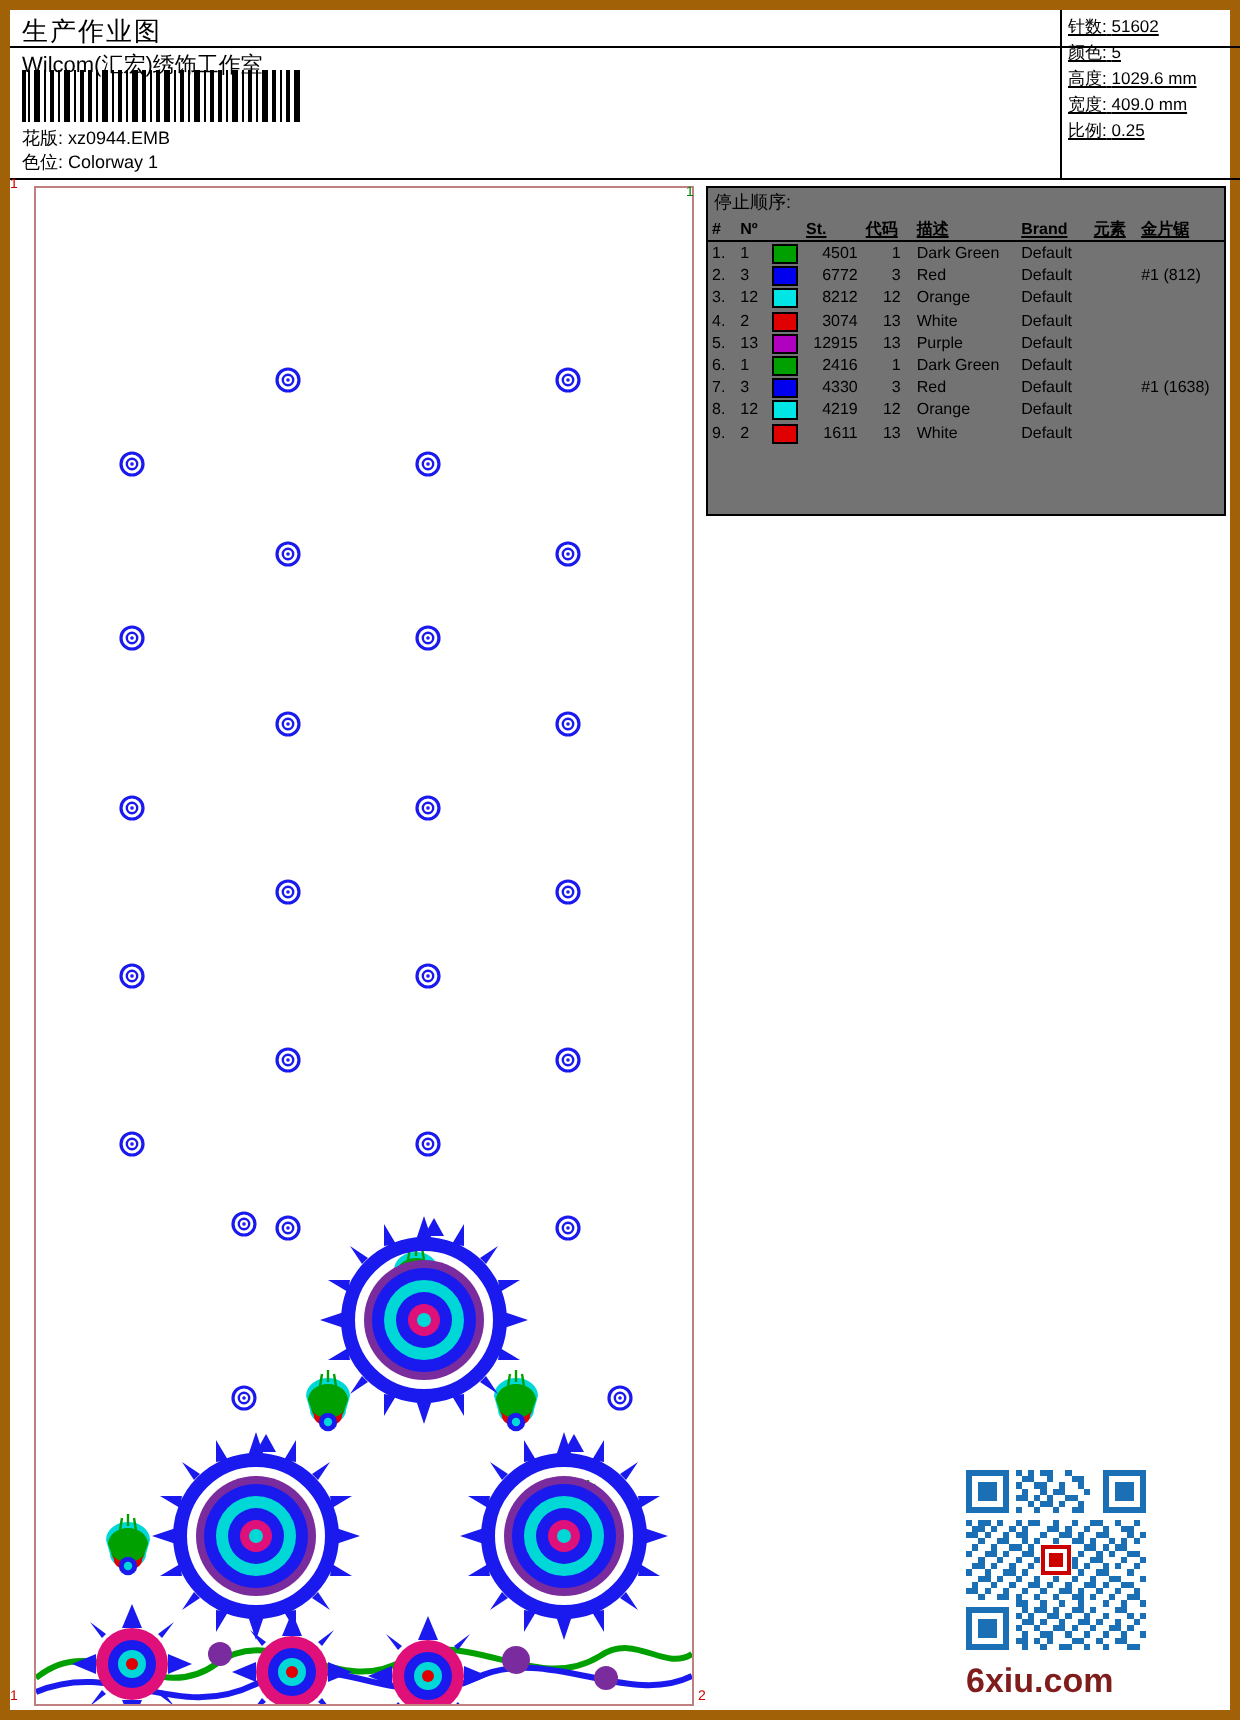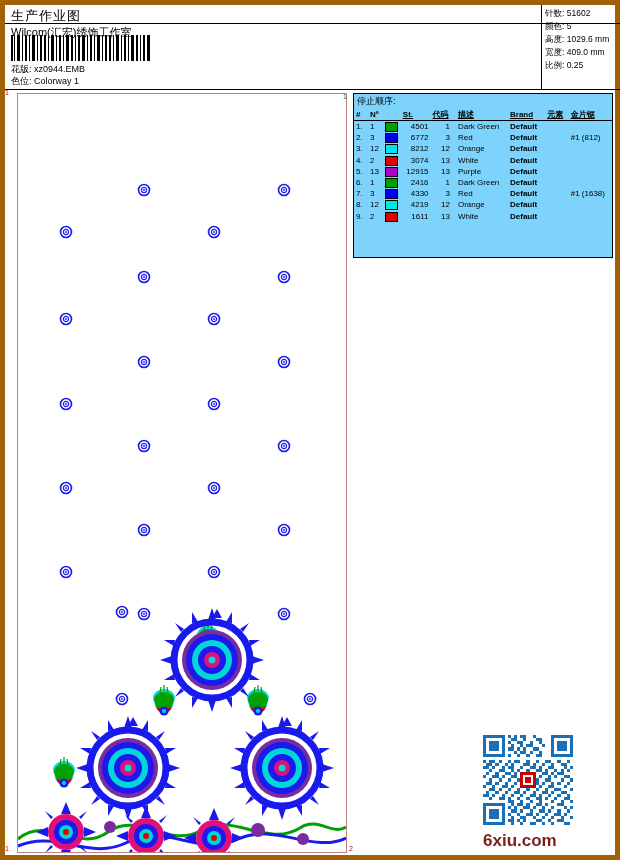--- a/index.html
+++ b/index.html
@@ -60,24 +60,25 @@
   .hdr-rule2 {
     position: absolute;
     left: 0; top: 84px; width: 620px;
     border-top: 1px solid #000;
   }
 
   
   .info-box {
     position: absolute;
     right: 0; top: 0;
-    width: 74px; height: 84px;
+    width: 85px; height: 84px;
     border-left: 1px solid #000;
     box-sizing: border-box;
     padding: 2px 3px;
+    text-decoration: underline;
   }
   .info-row {
     font-size: 8.5px;
     line-height: 13px;
     white-space: nowrap;
   }
 
   
   .canvas {
     position: absolute;
@@ -97,21 +98,21 @@
   .cm-bl { left: 0px;  top: 840px; }
   .cm-br { left: 344px; top: 840px; }
 
   
   .seq-panel {
     position: absolute;
     left: 348px; top: 88px;
     width: 260px; height: 165px;
     border: 1px solid #000;
     box-sizing: border-box;
-    background: #7dd3fc;
+    background: #737373;
   }
   .seq-title {
     font-size: 9px;
     padding: 1px 3px 0 3px;
   }
   table.seq {
     border-collapse: collapse;
     width: 100%;
     font-size: 8px;
     margin-top: 1px;
@@ -130,21 +131,21 @@
     padding: 0 2px;
     line-height: 11.2px;
     white-space: nowrap;
   }
   .c-idx   { width: 16px; }
   .c-no    { width: 16px; text-align: left; }
   .c-swatch{ width: 14px; }
   .c-st    { width: 32px; text-align: right; }
   .c-code  { width: 20px; text-align: right; padding-right: 6px !important; }
   .c-desc  { width: 60px; }
-  .c-brand { width: 44px; font-weight: bold; }
+  .c-brand { width: 44px; }
   .c-yuan  { width: 26px; }
   .c-film  { width: 48px; }
   .swatch {
     display: inline-block;
     width: 11px; height: 8px;
     border: 1px solid #000;
     vertical-align: middle;
   }
   .seq-mark {
     position: absolute;

